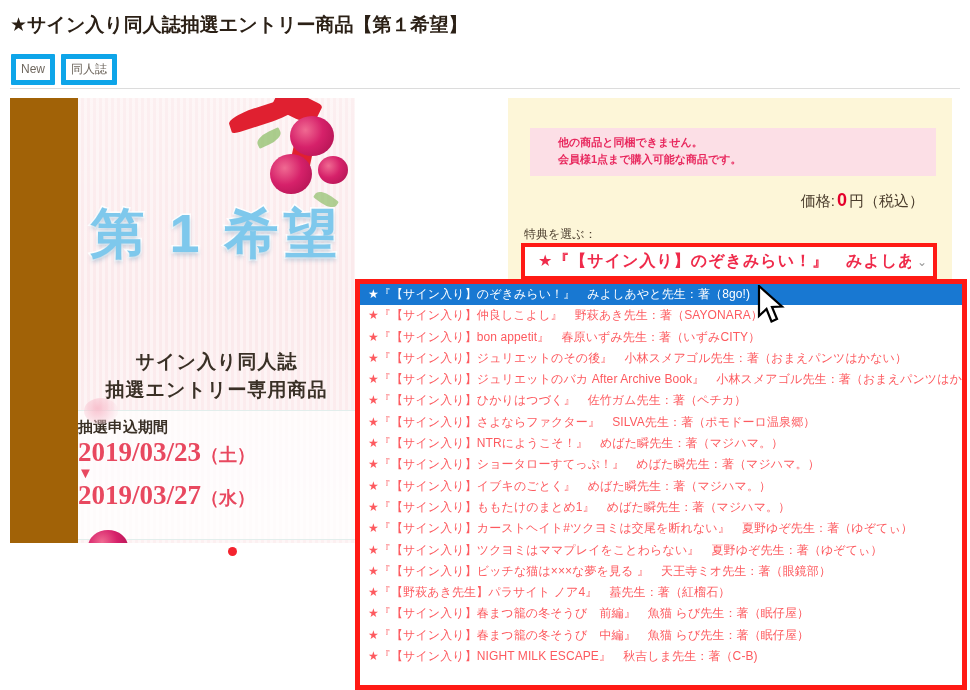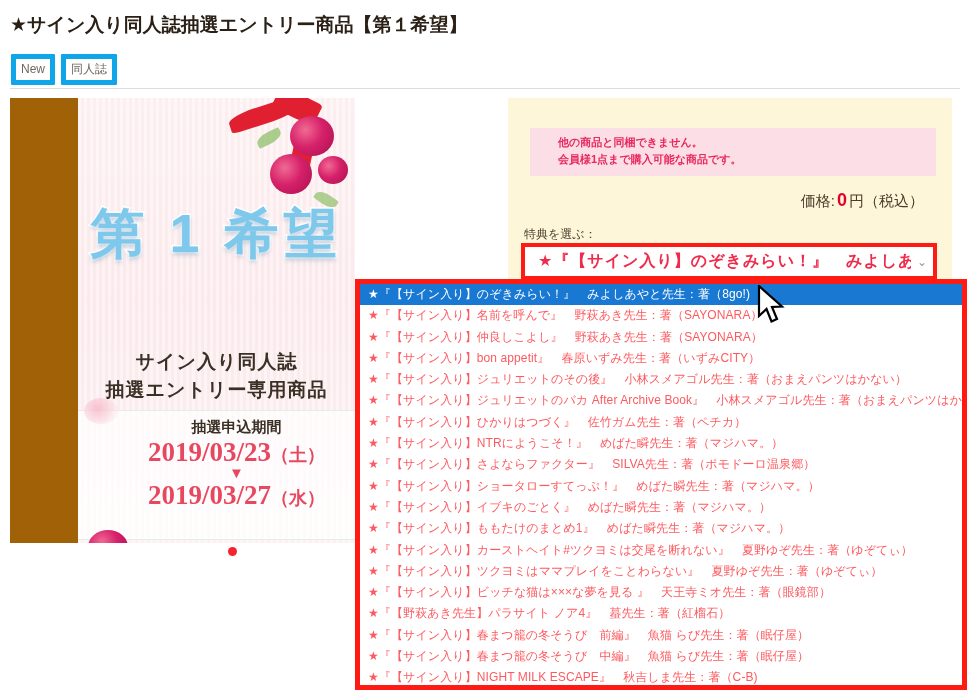--- a/index.html
+++ b/index.html
@@ -107,22 +107,20 @@
   }
   .period-panel {
     position: absolute;
     left: 0;
     right: 0;
     top: 312px;
     height: 128px;
     background: rgba(255,255,255,.72);
     border-top: 1px solid #e2eeec;
     border-bottom: 1px solid #e2eeec;
-    text-align: center;
-    padding-left: 40px;
   }
   .period-label {
     margin-top: 7px;
     font-size: 15px;
     font-weight: bold;
     color: #3a3026;
   }
   .period-date {
     font-family: "Liberation Serif", "DejaVu Serif", serif;
     font-size: 27px;
@@ -352,28 +350,27 @@
 <div class="select-label">特典を選ぶ：</div>
 
 <div class="select-box">
   <span class="select-value">★『【サイン入り】のぞきみらい！』　みよしあや</span>
   <span class="select-caret">⌄</span>
 </div>
 
 <div class="dropdown">
   <div class="dd-inner" id="dd-inner">
       <div class="dd-item selected">★『【サイン入り】のぞきみらい！』　みよしあやと先生：著（8go!)</div>
-      <div class="dd-item">★『【サイン入り】名前を呼んで』　野萩あき先生：著（SAYONARA）</div>
       <div class="dd-item">★『【サイン入り】仲良しこよし』　野萩あき先生：著（SAYONARA）</div>
       <div class="dd-item">★『【サイン入り】bon appetit』　春原いずみ先生：著（いずみCITY）</div>
       <div class="dd-item">★『【サイン入り】ジュリエットのその後』　小林スメアゴル先生：著（おまえパンツはかない）</div>
       <div class="dd-item">★『【サイン入り】ジュリエットのバカ After Archive Book』　小林スメアゴル先生：著（おまえパンツはかない）</div>
       <div class="dd-item">★『【サイン入り】ひかりはつづく』　佐竹ガム先生：著（ペチカ）</div>
+      <div class="dd-item">★『【サイン入り】さよならファクター』　SILVA先生：著（ポモドーロ温泉郷）</div>
       <div class="dd-item">★『【サイン入り】NTRにようこそ！』　めばた瞬先生：著（マジハマ。）</div>
-      <div class="dd-item">★『【サイン入り】さよならファクター』　SILVA先生：著（ポモドーロ温泉郷）</div>
       <div class="dd-item">★『【サイン入り】ショータローすてっぷ！』　めばた瞬先生：著（マジハマ。）</div>
       <div class="dd-item">★『【サイン入り】イブキのごとく』　めばた瞬先生：著（マジハマ。）</div>
       <div class="dd-item">★『【サイン入り】ももたけのまとめ1』　めばた瞬先生：著（マジハマ。）</div>
       <div class="dd-item">★『【サイン入り】カーストヘイト#ツクヨミは交尾を断れない』　夏野ゆぞ先生：著（ゆぞてぃ）</div>
       <div class="dd-item">★『【サイン入り】ツクヨミはママプレイをことわらない』　夏野ゆぞ先生：著（ゆぞてぃ）</div>
       <div class="dd-item">★『【サイン入り】ビッチな猫は×××な夢を見る 』　天王寺ミオ先生：著（眼鏡部）</div>
       <div class="dd-item">★『【野萩あき先生】パラサイト ノア4』　蟇先生：著（紅榴石）</div>
       <div class="dd-item">★『【サイン入り】春まつ籠の冬そうび　前編』　魚猫 らび先生：著（眠仔屋）</div>
       <div class="dd-item">★『【サイン入り】春まつ籠の冬そうび　中編』　魚猫 らび先生：著（眠仔屋）</div>
       <div class="dd-item">★『【サイン入り】NIGHT MILK ESCAPE』　秋吉しま先生：著（C-B)</div>

